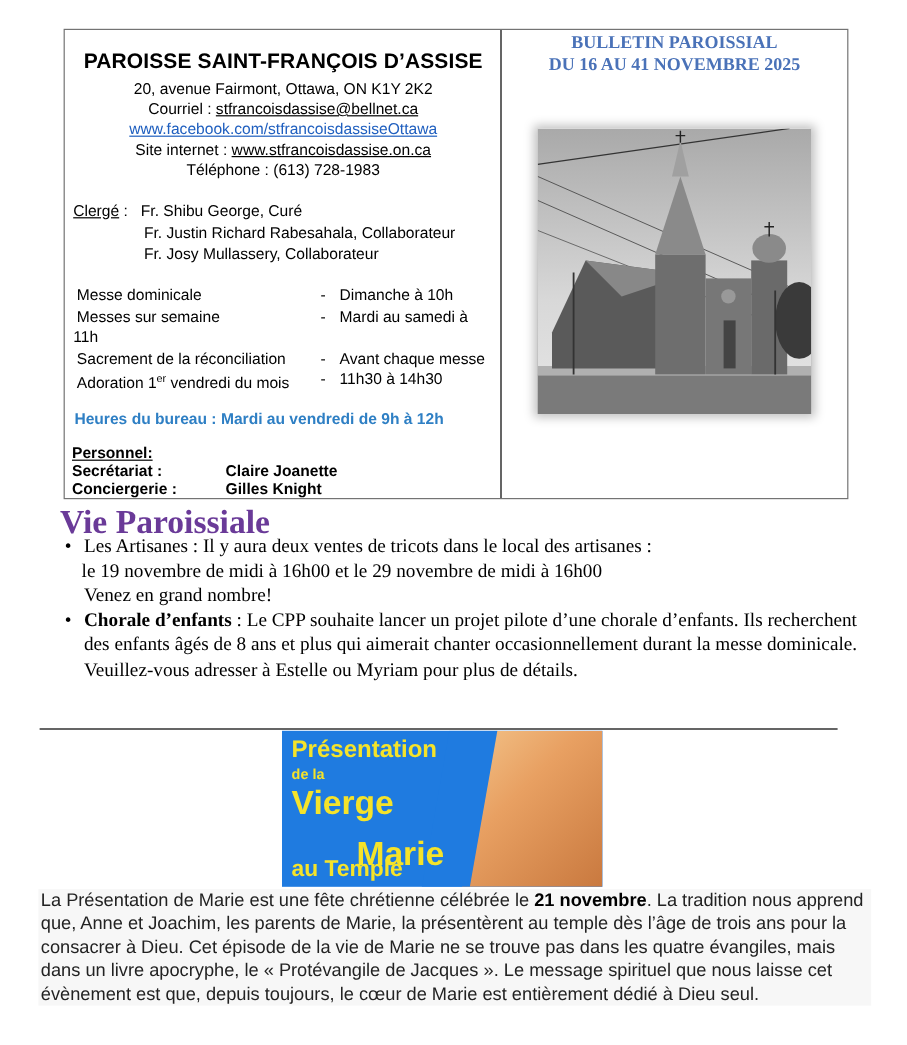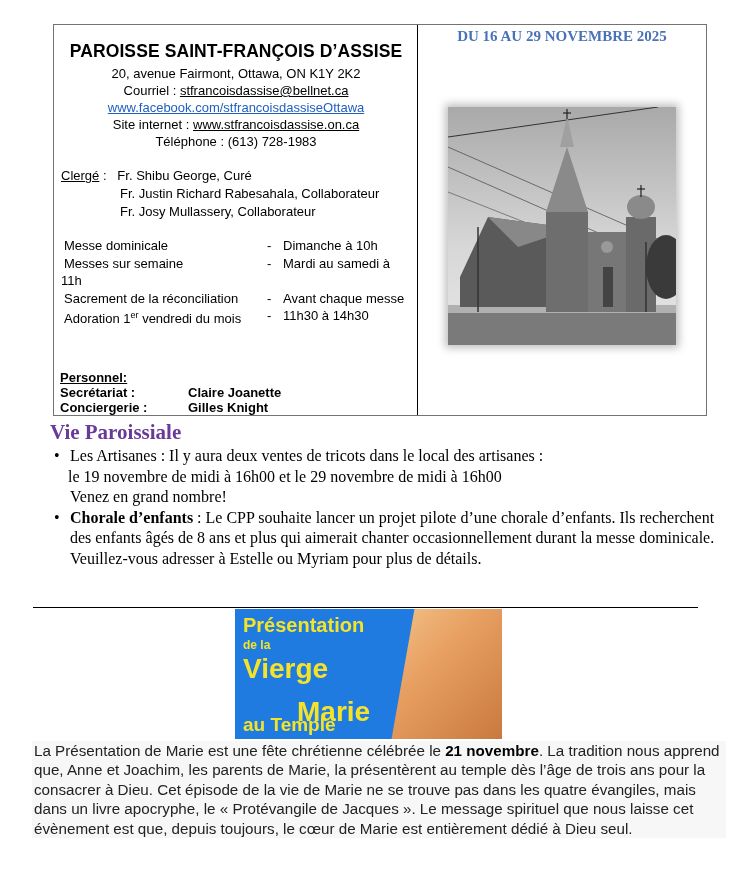--- a/index.html
+++ b/index.html
@@ -31,21 +31,21 @@
   .staff { position:absolute; left:6px; top:345px; font-size:13px; font-weight:bold; line-height:15px; }
   .staff .title { text-decoration:underline; }
   .staff-row { position:relative; height:15px; white-space:nowrap; }
   .staff-row .k { position:absolute; left:0; }
   .staff-row .v { position:absolute; left:128px; }
 
   .bulletin-title { position:absolute; left:0; right:0; top:2px; text-align:center; font-family:"Liberation Serif", serif; font-weight:bold; font-size:15px; color:#4a72b8; line-height:18px; }
 
   .church-photo { position:absolute; left:30px; top:82px; width:228px; height:238px; box-shadow:0 0 8px 3px rgba(0,0,0,0.25); background:linear-gradient(#cfcfcf 0%, #bdbdbd 60%, #9a9a9a 100%); overflow:hidden; }
 
-  .section-title { position:absolute; left:50px; top:420px; font-family:"Liberation Serif", serif; font-weight:bold; font-size:21px; color:#6a3a98; }
+  .section-title { position:absolute; left:50px; top:420px; font-family:"Liberation Serif", serif; font-weight:bold; font-size:28px; color:#6a3a98; }
 
   .bullets { position:absolute; left:50px; top:446px; width:670px; font-family:"Liberation Serif", serif; font-size:16px; line-height:20.5px; }
   .bullet-item { position:relative; padding-left:20px; }
   .bullet-item .dot { position:absolute; left:4px; top:0; }
   .bullet-item + .bullet-item { margin-top:0; }
 
   .divider { position:absolute; left:33px; top:607px; width:665px; height:0; border-top:1px solid #000; }
 
   .promo { position:absolute; left:235px; top:609px; width:267px; height:130px; overflow:hidden; background:#1f7be0; }
   .promo .art { position:absolute; left:150px; top:0; width:117px; height:130px; background:linear-gradient(135deg,#f3c48a 0%,#e8a062 40%,#c9793f 100%); }
@@ -100,37 +100,39 @@
         <span class="d">-</span>
         <span class="r">Avant chaque messe</span>
       </div>
       <div class="sched-row">
         <span class="l"><span>Adoration 1</span><sup style="font-size:9px">er</sup><span> vendredi du mois</span></span>
         <span class="d">-</span>
         <span class="r">11h30 à 14h30</span>
       </div>
     </div>
 
+    <div class="office">Heures du bureau : Mardi au vendredi de 9h à 12h</div>
 
     <div class="staff">
       <div class="title">Personnel:</div>
       <div class="staff-row">
         <span class="k">Secrétariat :</span>
         <span class="v">Claire Joanette</span>
       </div>
       <div class="staff-row">
         <span class="k">Conciergerie :</span>
         <span class="v">Gilles Knight</span>
       </div>
     </div>
   </div>
 
   <div class="hdr-right">
     <div class="bulletin-title">
-      <div>DU 16 AU 29 NOVEMBRE 2025</div>
+      <div>BULLETIN PAROISSIAL</div>
+      <div>DU 16 AU 41 NOVEMBRE 2025</div>
     </div>
     <div class="church-photo">
       <svg width="228" height="238" viewBox="0 0 228 238">
         <defs>
           <linearGradient id="sky" x1="0" y1="0" x2="0" y2="1">
             <stop offset="0" stop-color="#a9a9a9"></stop>
             <stop offset="0.6" stop-color="#d8d8d8"></stop>
             <stop offset="1" stop-color="#e6e6e6"></stop>
           </linearGradient>
         </defs>

